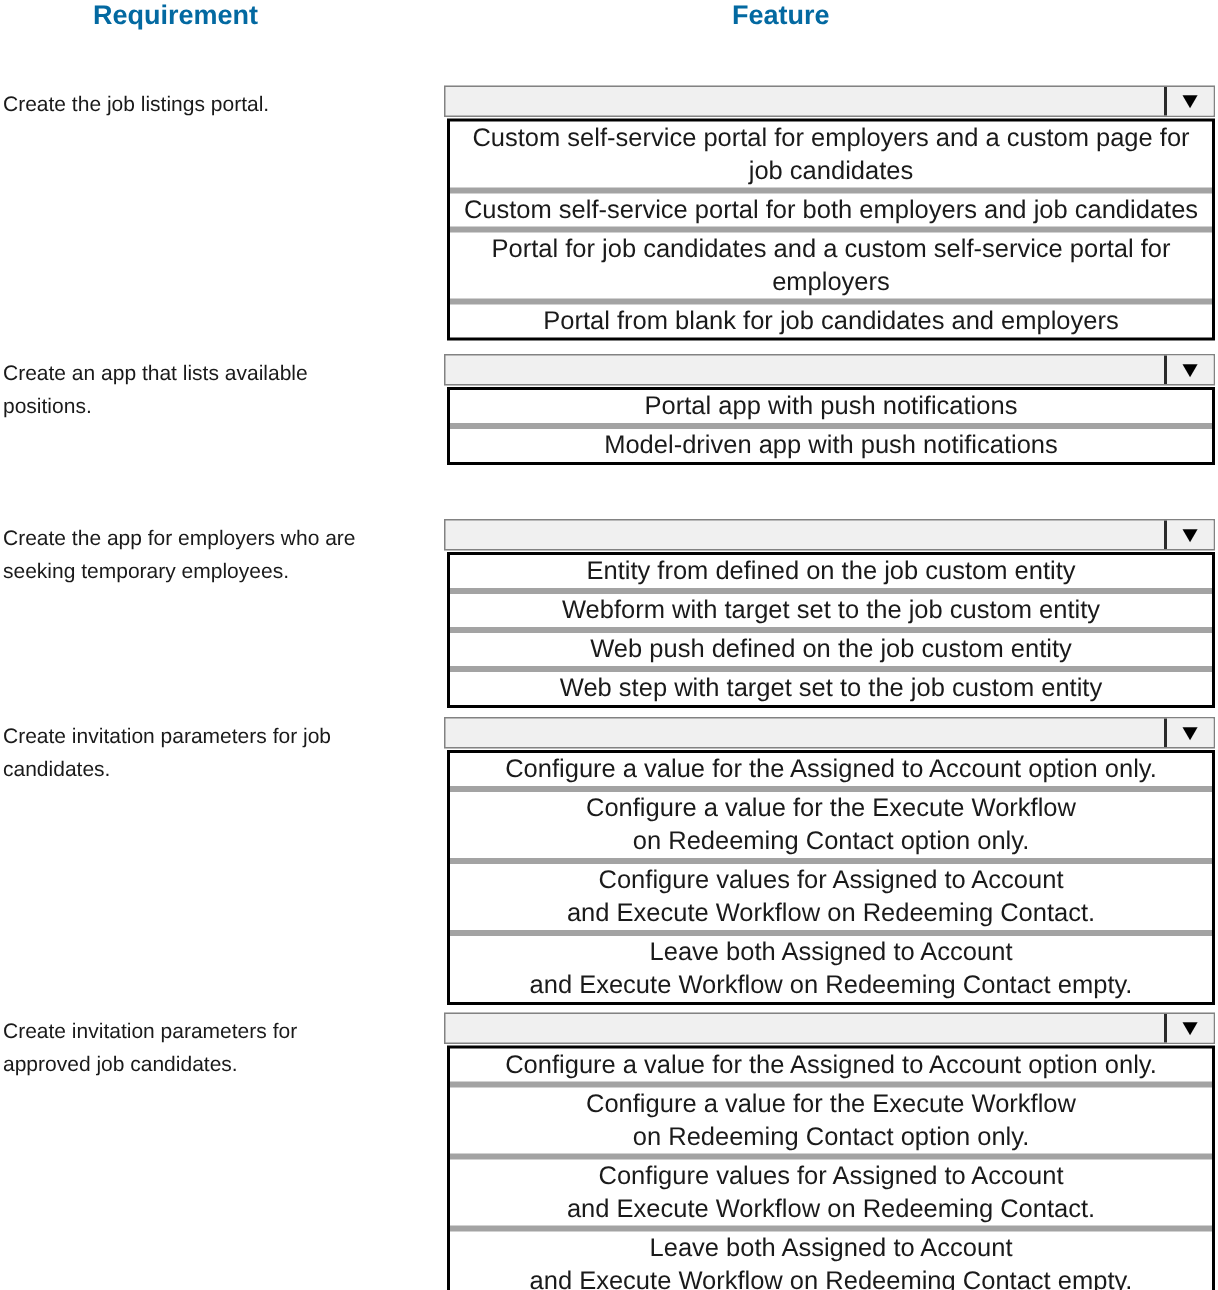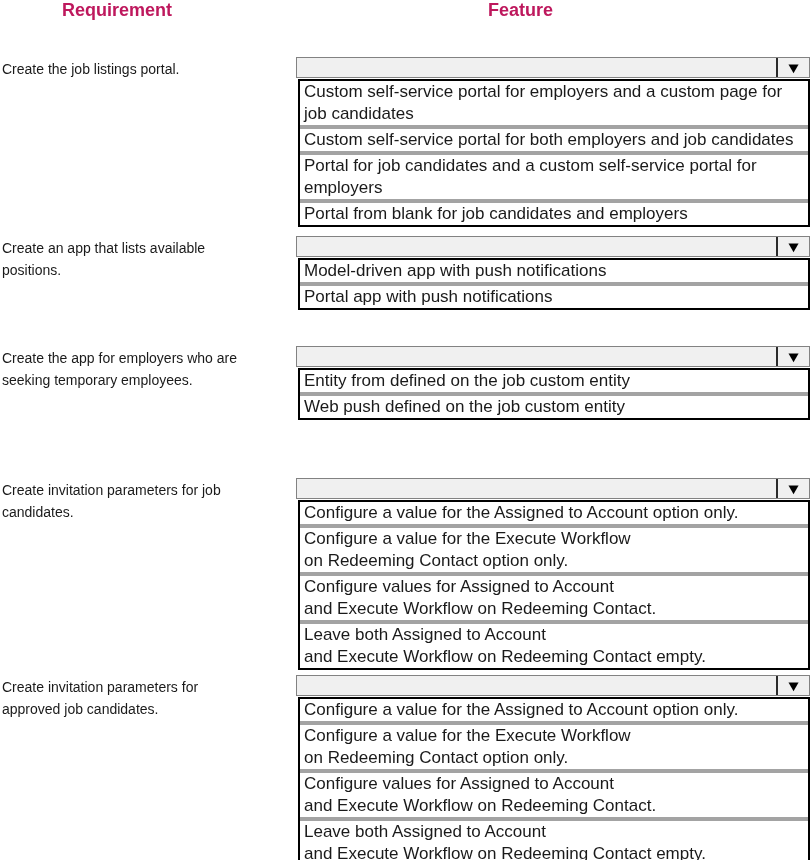--- a/index.html
+++ b/index.html
@@ -11,21 +11,21 @@
     font-family: "Liberation Sans", sans-serif;
     color: #1a1a1a;
     overflow: hidden;
   }
   .col-header {
     position: absolute;
     top: 0;
     font-weight: bold;
     font-size: 18px;
     line-height: 20px;
-    color: #be185d;
+    color: #0369a1;
   }
   .req-header { left: 62px; }
   .feat-header { left: 488px; }
 
   .block {
     position: absolute;
     left: 0;
     width: 812px;
   }
   .req {
@@ -84,20 +84,21 @@
     border: 2px solid #000000;
     background: #ffffff;
     box-sizing: border-box;
   }
   .option {
     font-size: 17px;
     line-height: 22px;
     padding: 0 4px;
     white-space: pre-line;
     cursor: pointer;
+    text-align: center;
   }
   .option + .option { border-top: 4px solid #a3a3a3; }
 </style>
 </head>
 <body>
 
 <div class="page">
 
   <div class="col-header req-header">Requirement</div>
   <div class="col-header feat-header">Feature</div>
@@ -123,37 +124,39 @@
   <div class="block" style="top:236px">
     <div class="req">Create an app that lists available
 positions.</div>
     <div class="select">
       <div class="select-value"></div>
       <div class="arrow-box">
         <span class="arrow">▼</span>
       </div>
     </div>
     <div class="options">
+      <div class="option">Portal app with push notifications</div>
       <div class="option">Model-driven app with push notifications</div>
-      <div class="option">Portal app with push notifications</div>
     </div>
   </div>
 
   <div class="block" style="top:346px">
     <div class="req">Create the app for employers who are
 seeking temporary employees.</div>
     <div class="select">
       <div class="select-value"></div>
       <div class="arrow-box">
         <span class="arrow">▼</span>
       </div>
     </div>
     <div class="options">
       <div class="option">Entity from defined on the job custom entity</div>
+      <div class="option">Webform with target set to the job custom entity</div>
       <div class="option">Web push defined on the job custom entity</div>
+      <div class="option">Web step with target set to the job custom entity</div>
     </div>
   </div>
 
   <div class="block" style="top:478px">
     <div class="req">Create invitation parameters for job
 candidates.</div>
     <div class="select">
       <div class="select-value"></div>
       <div class="arrow-box">
         <span class="arrow">▼</span>

